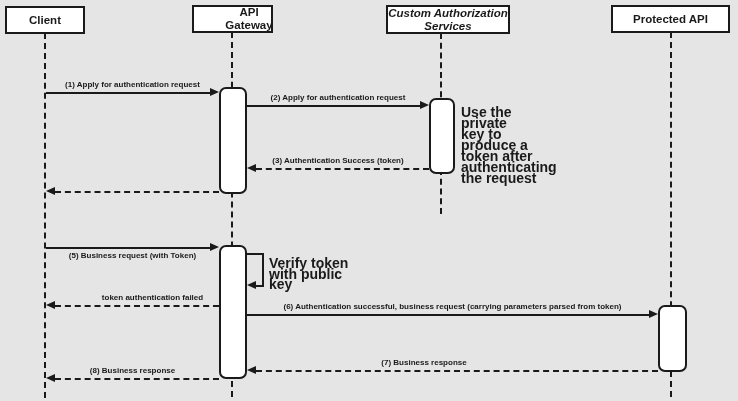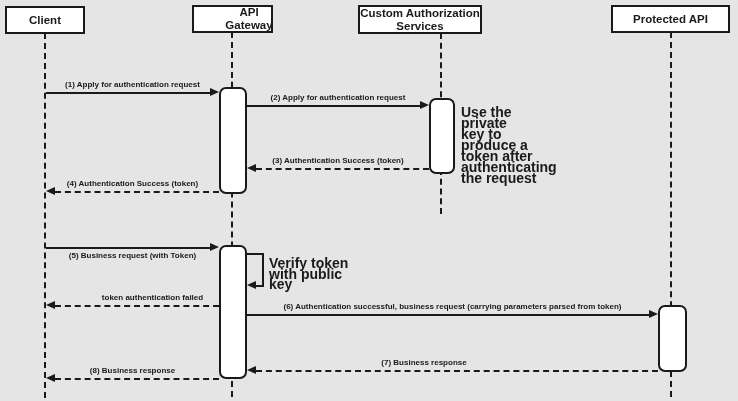--- a/index.html
+++ b/index.html
@@ -42,21 +42,21 @@
   <div class="lifeline" style="left:231px;top:32px;height:365px;"></div>
   <div class="lifeline" style="left:440px;top:33px;height:181px;"></div>
   <div class="lifeline" style="left:670px;top:32px;height:365px;"></div>
 
   <div class="actor-box" style="left:5px;top:6px;width:80px;height:28px;">
     <span>Client</span>
   </div>
   <div class="actor-box" style="left:192px;top:5px;width:81px;height:28px;padding-left:33px;">
     <span>API Gateway</span>
   </div>
-  <div class="actor-box" style="left:358px;top:5px;width:124px;height:29px;white-space:pre-line;">
+  <div class="actor-box" style="left:386px;top:5px;width:124px;height:29px;white-space:pre-line;font-style:italic;">
     <span style="white-space:pre-line;">Custom Authorization
 Services</span>
   </div>
   <div class="actor-box" style="left:611px;top:5px;width:119px;height:28px;">
     <span>Protected API</span>
   </div>
 
   <div class="activation" style="left:219px;top:87px;width:28px;height:107px;"></div>
   <div class="activation" style="left:429px;top:98px;width:26px;height:76px;"></div>
   <div class="activation" style="left:219px;top:245px;width:28px;height:134px;"></div>
@@ -67,21 +67,20 @@
   <div class="ah-r" style="left:210px;top:88px;"></div>
 
   <div class="msg-label" style="left:247px;top:93px;width:182px;">(2) Apply for authentication request</div>
   <div class="line-solid" style="left:247px;top:105px;width:175px;"></div>
   <div class="ah-r" style="left:420px;top:101px;"></div>
 
   <div class="msg-label" style="left:247px;top:156px;width:182px;">(3) Authentication Success (token)</div>
   <div class="line-dashed" style="left:256px;top:168px;width:173px;"></div>
   <div class="ah-l" style="left:247px;top:164px;"></div>
 
-  <div class="msg-label" style="left:46px;top:179px;width:173px;">(4) Authentication Success (token)</div>
   <div class="line-dashed" style="left:55px;top:191px;width:164px;"></div>
   <div class="ah-l" style="left:46px;top:187px;"></div>
 
   <div class="msg-label" style="left:46px;top:251px;width:173px;">(5) Business request (with Token)</div>
   <div class="line-solid" style="left:46px;top:247px;width:166px;"></div>
   <div class="ah-r" style="left:210px;top:243px;"></div>
 
   <div class="line-solid" style="left:247px;top:253px;width:17px;"></div>
   <div class="vline-solid" style="left:262px;top:253px;height:32px;"></div>
   <div class="line-solid" style="left:256px;top:285px;width:8px;"></div>

